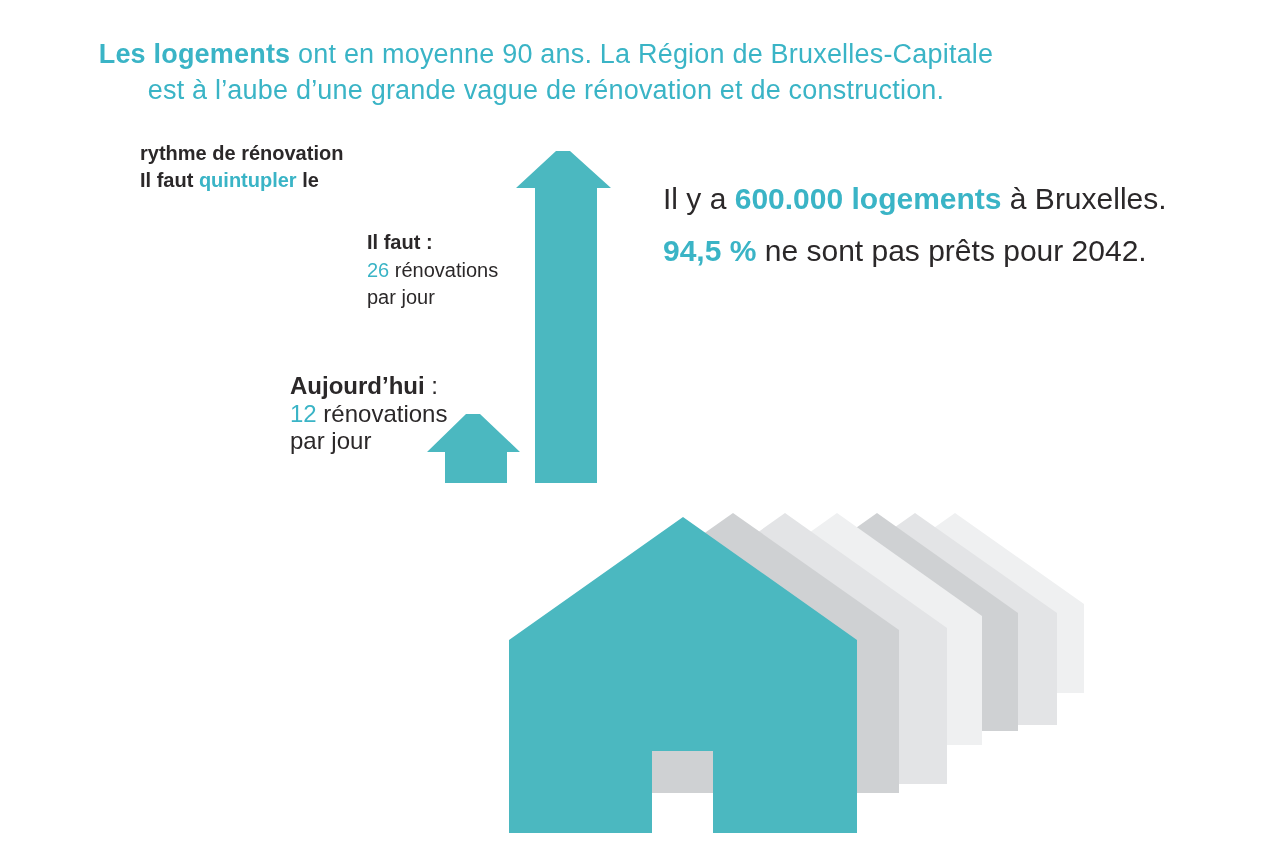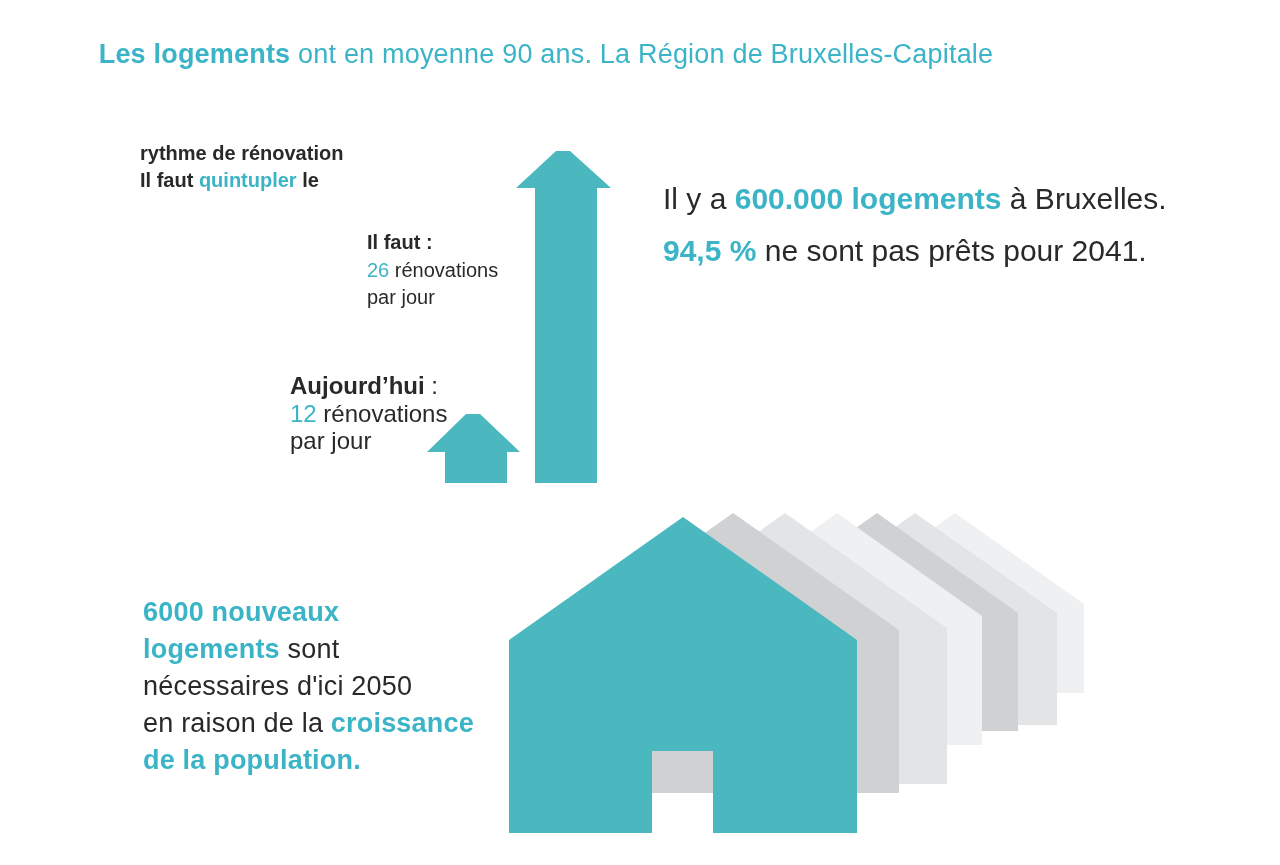--- a/index.html
+++ b/index.html
@@ -49,20 +49,21 @@
   }
   #figure-svg { left: 0; top: 0; pointer-events: none; }
 </style>
 </head>
 <body>
 
 <div class="canvas">
 
   <div id="title" class="abs">
     <span class="b">Les logements</span><span> ont en moyenne 90 ans. La Région de Bruxelles-Capitale</span><br>
+    <span>est à l’aube d’une grande vague de rénovation et de construction.</span>
   </div>
 
   <div id="headline" class="abs">
     <div>rythme de rénovation</div>
     <div><span>Il faut </span><span class="teal">quintupler</span><span> le</span></div>
   </div>
 
   <div id="target" class="abs">
     <div class="b">Il faut :</div>
     <div><span class="teal">26</span><span> rénovations</span></div>
@@ -73,31 +74,24 @@
     <div><span class="b">Aujourd’hui</span><span> :</span></div>
     <div><span class="teal">12</span><span> rénovations</span></div>
     <div>par jour</div>
   </div>
 
   <div id="stats" class="abs">
     <div class="para1">
       <div><span>Il y a </span><span class="teal-b">600.000 logements</span><span> à Bruxelles.</span></div>
     </div>
     <div class="para2">
-      <span class="teal-b">94,5 %</span><span>  ne sont pas prêts pour 2041.</span>
+      <span class="teal-b">94,5 %</span><span>  ne sont pas prêts pour 2042.</span>
     </div>
   </div>
 
-  <div id="growth" class="abs">
-    <div class="teal-b">6000 nouveaux</div>
-    <div><span class="teal-b">logements</span><span> sont</span></div>
-    <div>nécessaires d'ici 2050</div>
-    <div><span>en raison de la </span><span class="teal-b">croissance</span></div>
-    <div class="teal-b">de la population.</div>
-  </div>
 
   <svg id="figure-svg" class="abs" width="1280" height="865" viewBox="0 0 1280 865">
 
     <polygon points="535,483 535,188 516,188 556,151 570,151 611,188 597,188 597,483" fill="#4bb8c0"></polygon>
 
     <polygon points="445,483 445,452 427,452 466,414 480,414 520,452 507,452 507,483" fill="#4bb8c0"></polygon>
 
     <polygon points="826,604 955,513 1084,604 1084,693 826,693" fill="#eff0f1"></polygon>
     <polygon points="773,613 915,513 1057,613 1057,725 773,725" fill="#e3e4e6"></polygon>
     <polygon points="736,613 877,513 1018,613 1018,731 736,731" fill="#cfd1d3"></polygon>

